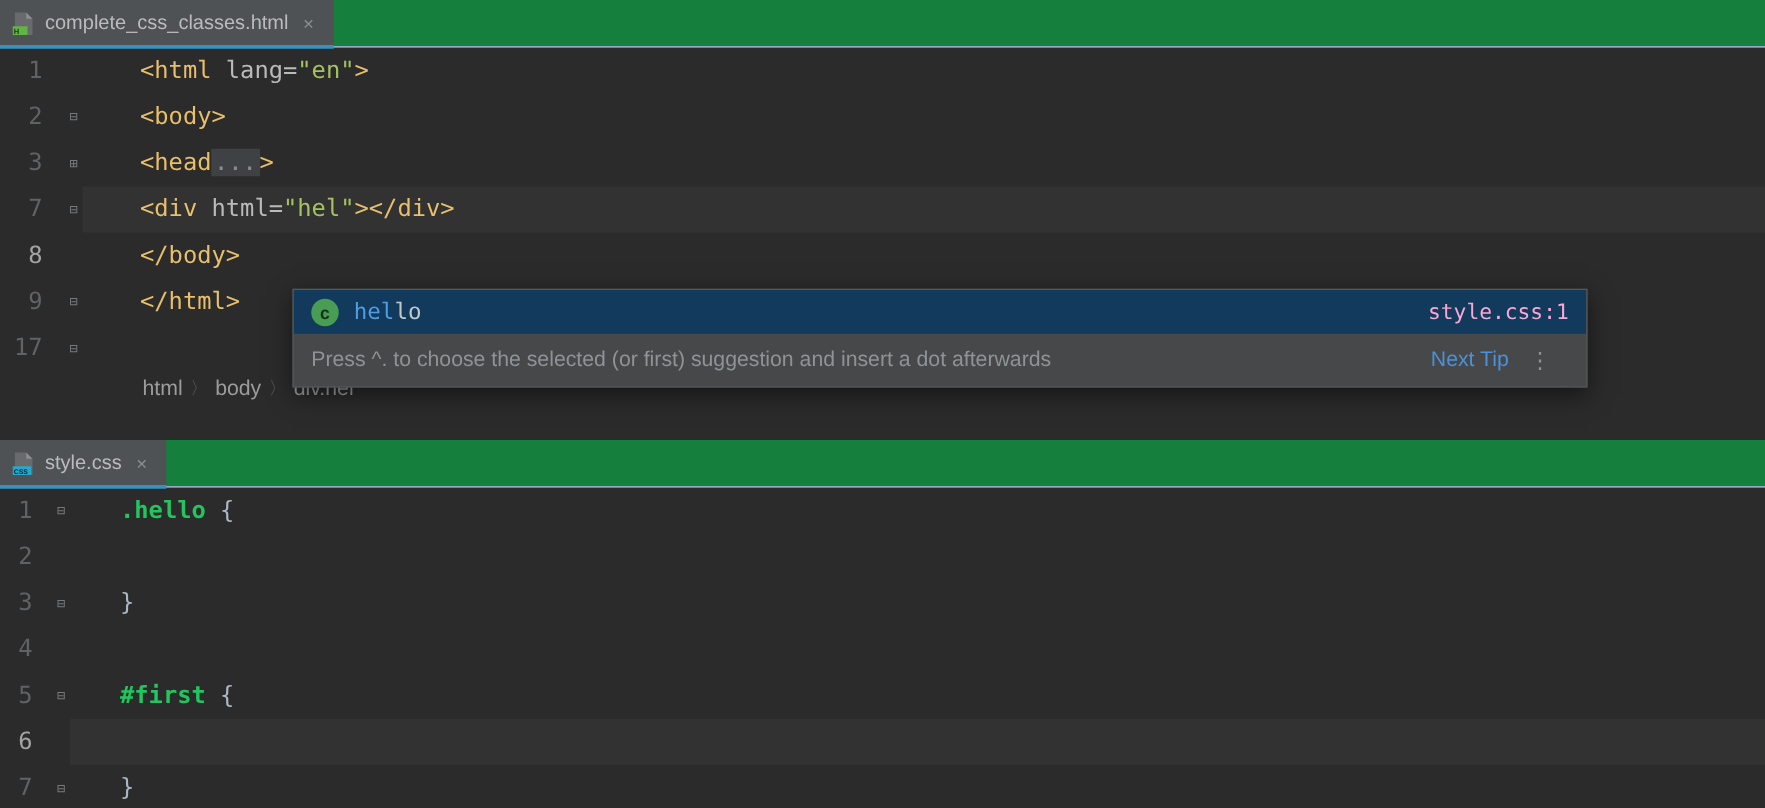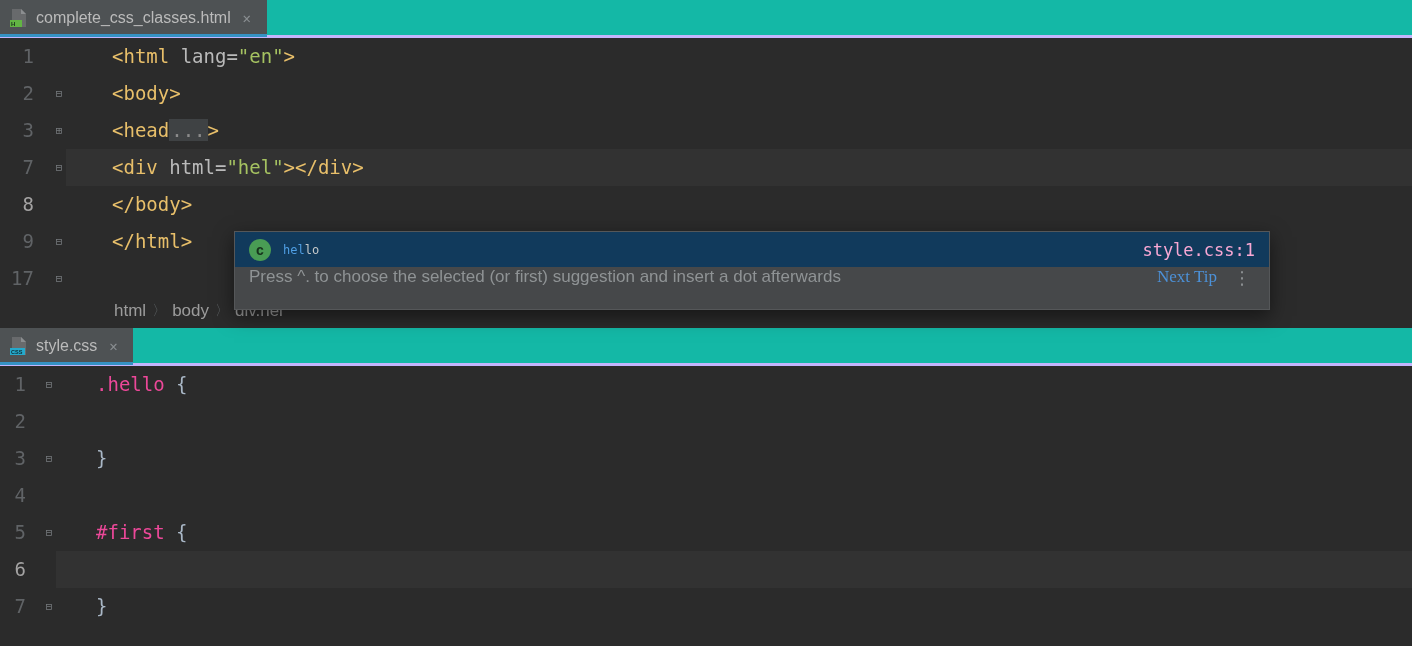--- a/index.html
+++ b/index.html
@@ -9,25 +9,25 @@
   background: #2b2b2b;
   font-family: 'Menlo', 'Consolas', monospace;
   font-size: 18px;
   color: #a9b7c6;
   overflow: hidden;
 }
 .noselect { user-select: none; }
 
 
 .tab-bar {
-  background: #14b8a6;
+  background: #15803d;
   height: 38px;
   display: flex;
   align-items: flex-start;
-  border-bottom: 3px solid #c4b5fd;
+  border-bottom: 1px solid #c4b5fd;
 }
 .tab {
   display: flex;
   align-items: center;
   gap: 8px;
   padding: 8px 12px 8px 10px;
   height: 100%;
   position: relative;
   cursor: pointer;
 }
@@ -115,40 +115,40 @@
   height: 35px;
   padding: 0 14px;
   background: #113a5c;
 }
 .comp-badge {
   width: 22px; height: 22px; border-radius: 11px;
   background: #499c54; color: #17321c;
   display: inline-flex; align-items: center; justify-content: center;
   font: bold 14px sans-serif; margin-right: 12px;
 }
-.comp-label { flex: 1; font-family: 'Menlo', monospace; font-size: 12px; }
+.comp-label { flex: 1; font-family: 'Menlo', monospace; font-size: 18px; }
 .comp-label .match { color: #4f9ee3; }
 .comp-label .rest  { color: #c5c8c9; }
 .comp-loc { color: #f9a8d4; font-family: 'Menlo', monospace; font-size: 17px; }
 .comp-tip {
   height: 42px;
   display: flex;
-  align-items: flex-start;
-  padding: 0 18px 0 14px;
+  align-items: center;
+  padding: 0 28px 0 14px;
   color: #8f9395;
   font-size: 17px;
   gap: 16px;
 }
 .comp-tip .hint { flex: 1; }
-.comp-tip .next { color: #4c91d8; cursor: pointer; font-family: Liberation Serif, serif; }
+.comp-tip .next { color: #4c91d8; cursor: pointer; }
 .comp-tip .menu { color: #8f9395; width: 18px; text-align: center; cursor: pointer; font-size: 18px; }
 
 
 .editor2 { }
-.css-sel { color: #ec4899; }
+.css-sel { color: #22c55e; font-weight: bold; }
 .brace   { color: #a9b7c6; }
 
 
 .h-file-icon-doc {
   width: 18px; height: 20px;
   display: inline-flex; align-items:center; justify-content:center;
   position: relative;
 }
 .h-file-icon-doc svg { width: 18px; height: 20px; }
 </style>
@@ -233,21 +233,21 @@
     </span>
     <span class="comp-loc">style.css:1</span>
   </div>
   <div class="comp-tip">
     <span class="hint">Press ^. to choose the selected (or first) suggestion and insert a dot afterwards</span>
     <span class="next">Next Tip</span>
     <span class="menu">⋮</span>
   </div>
 </div>
 
-<div class="tab-bar noselect" style="margin-top:4px;">
+<div class="tab-bar noselect" style="margin-top:28px;">
   <div class="tab active" style="background:#4e5254;">
     <span class="h-file-icon-doc">
       <svg viewBox="0 0 18 20" fill="none">
         <path d="M2 1h9l5 5v13H2z" fill="#686a6c"></path>
         <path d="M11 1v5h5" fill="#8b8e90"></path>
         <rect x="0" y="12" width="15" height="7" fill="#25a9cc"></rect>
         <text x="1" y="18" font-family="sans-serif" font-size="5.5" font-weight="bold" fill="#0e2a30">CSS</text>
       </svg>
     </span>
     <span class="tab-label">style.css</span>

